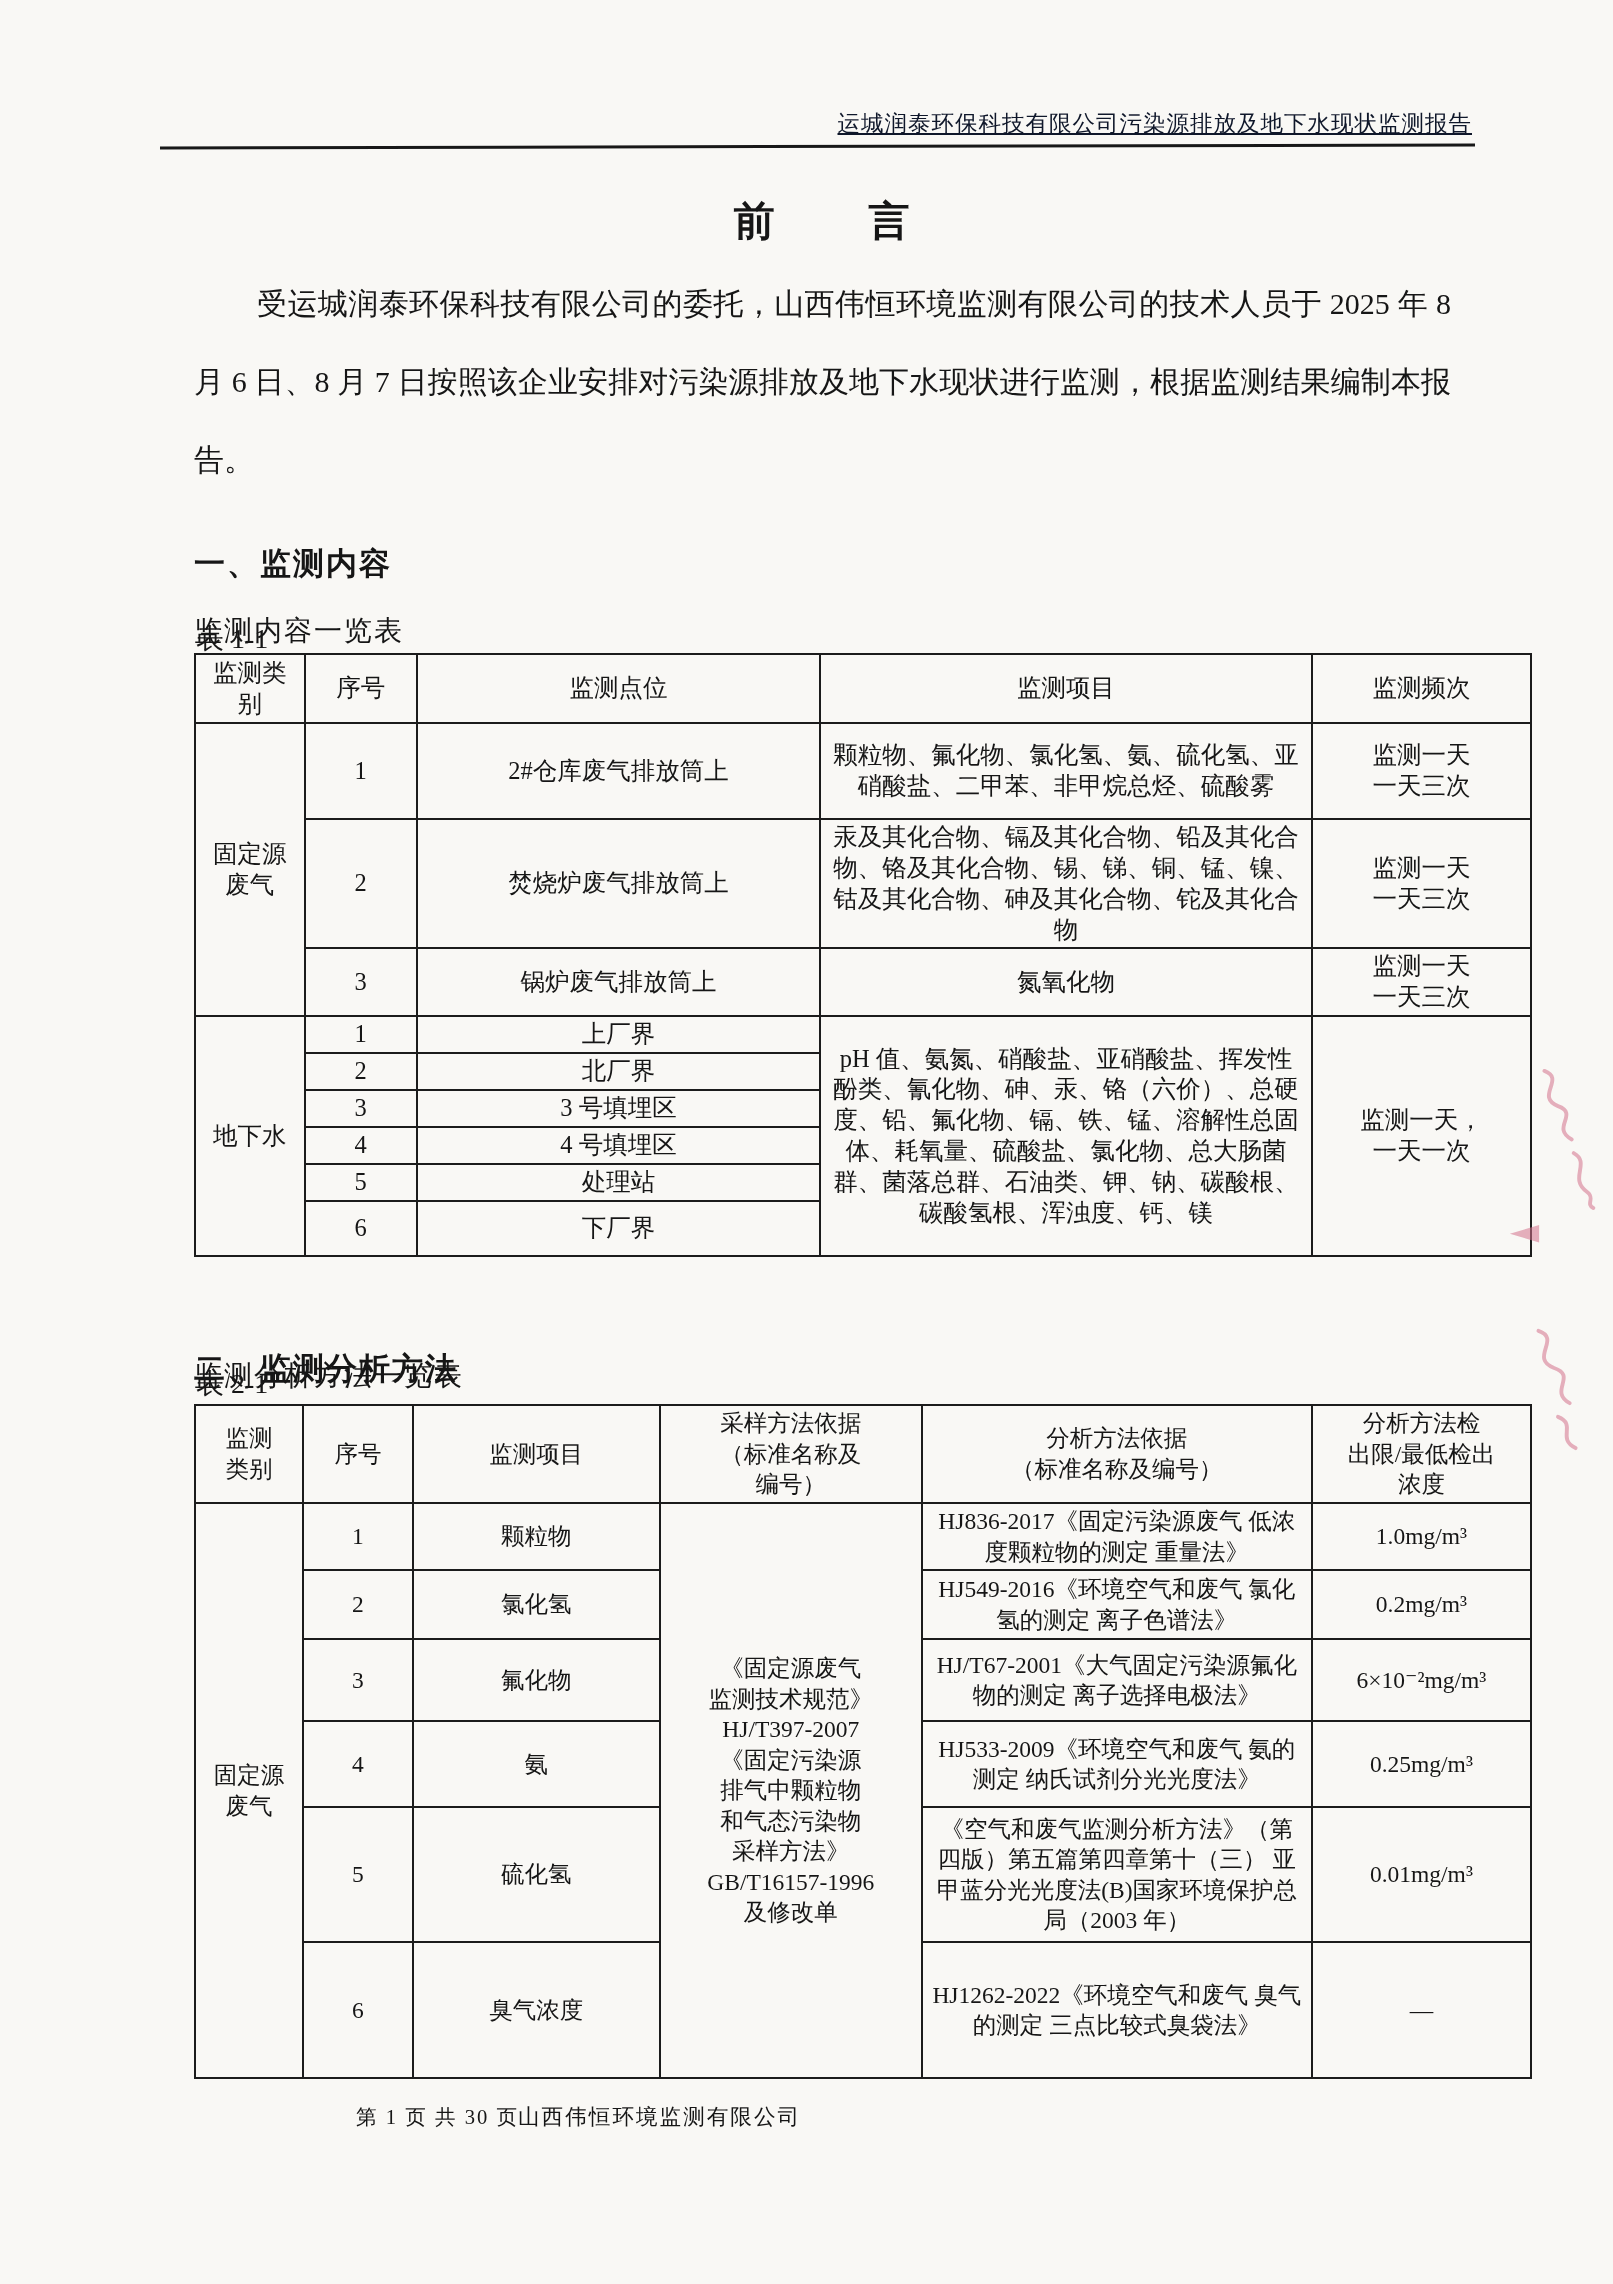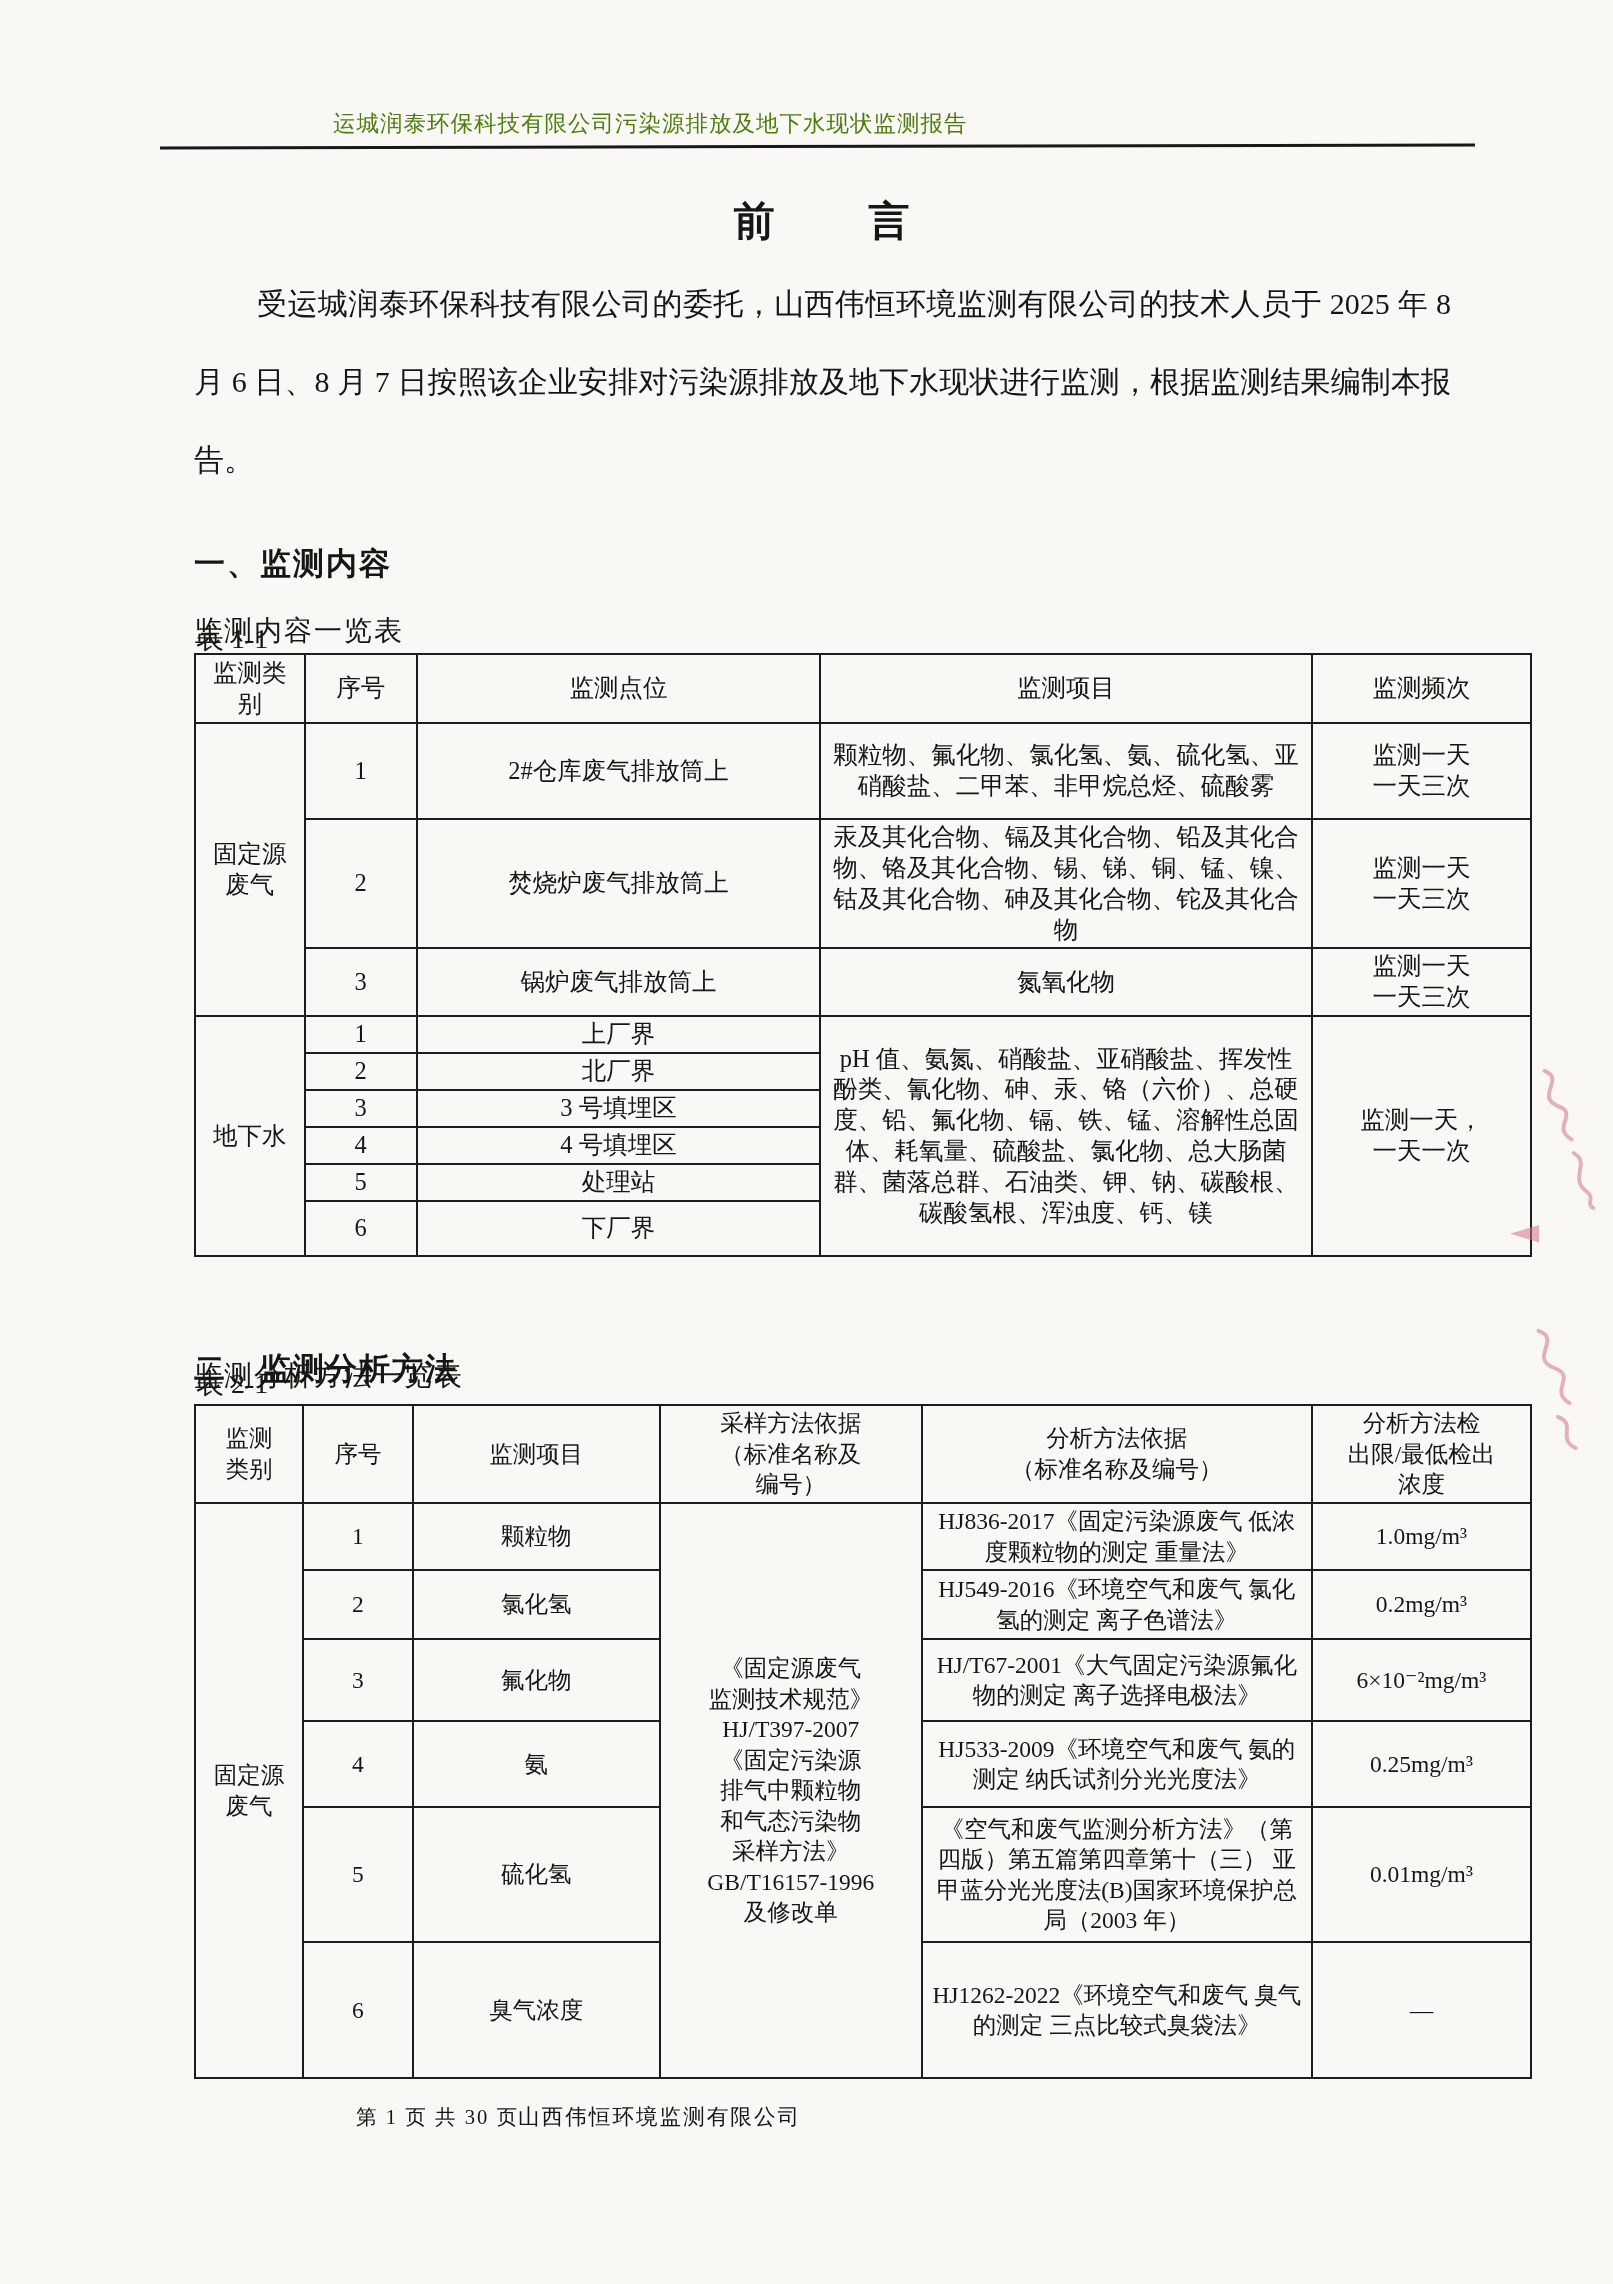--- a/index.html
+++ b/index.html
@@ -8,22 +8,23 @@
     position:relative;
     background:#f9f8f5;
     font-family:"Liberation Serif","DejaVu Serif",serif;
     color:#161616;
     overflow:hidden;
   }
   .abs { position:absolute; }
 
   #header-title {
     top:108px; left:333px; width:1139px;
-    font-size:22.5px; letter-spacing:1px;
-    color:#4d7c0f;
+    text-align:right; font-size:22.5px; letter-spacing:1px;
+    color:#0f172a;
+    text-decoration:underline;
   }
   #header-rule {
     top:145px; left:160px; width:1315px; height:2.9px;
     background:#181818; transform:rotate(-0.12deg);
   }
 
   #doc-title {
     top:194px; left:196px; width:1255px;
     text-align:center; font-size:41px; font-weight:bold;
     letter-spacing:3.9px;

